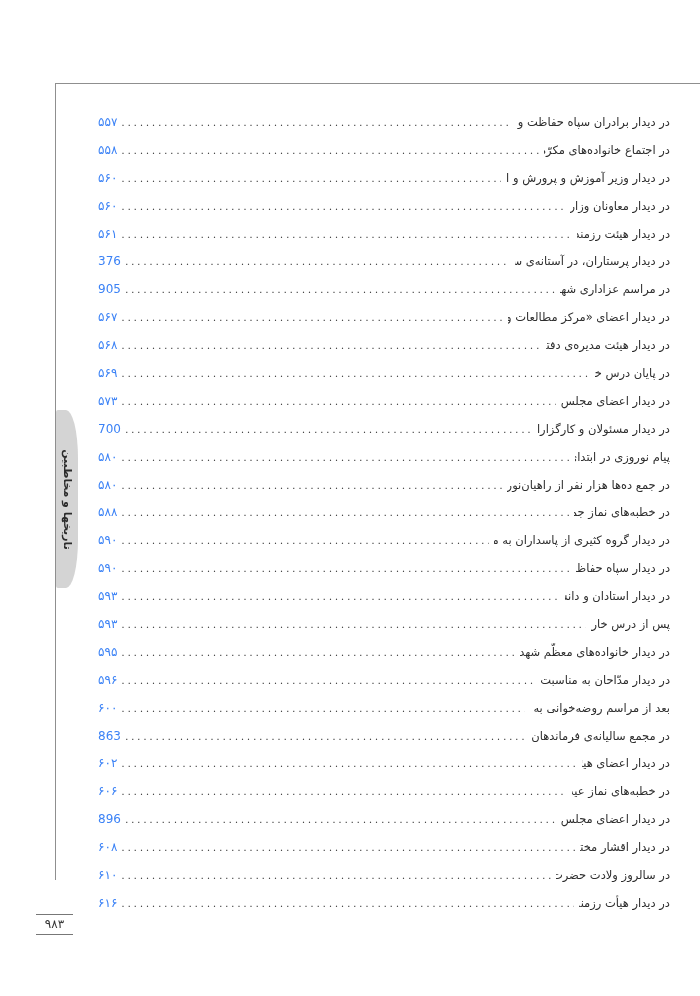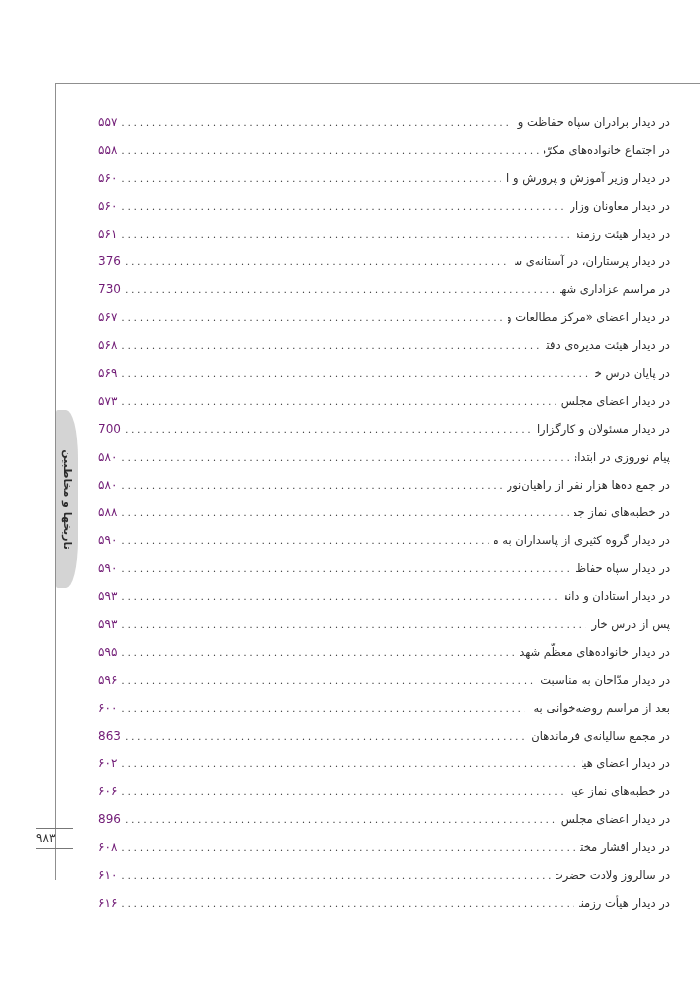--- a/index.html
+++ b/index.html
@@ -33,21 +33,21 @@
     white-space:nowrap;
     font-size:11px;
     font-weight:bold;
     color:#2b2b2b;
     direction:rtl;
     letter-spacing:0.2px;
   }
 
   
   .folio{
-    position:absolute;left:36px;top:828px;width:37px;text-align:left;
+    position:absolute;left:36px;top:914px;width:37px;text-align:center;
   }
   .folio .bar-top{border-top:1.6px solid #777;display:block;width:100%;height:0;}
   .folio .folio-num{
     display:block;font-size:12px;color:#333;padding:2px 0 3px 0;direction:rtl;
   }
   .folio .bar-bottom{border-top:1.8px solid #777;display:block;width:100%;height:0;}
 
   
   .toc{
     position:absolute;top:109px;left:98px;right:30px;
@@ -68,21 +68,21 @@
   .toc-dots{
     flex:1 1 auto;min-width:10px;overflow:hidden;
     direction:ltr;text-align:left;
     color:#4a4a4a;
     font-size:11px;
     letter-spacing:2.6px;
     margin-left:4px;
   }
   .toc-page{
     flex:0 0 auto;
-    color:#701a75;
+    color:#3b82f6;
     font-size:12px;
   }
 </style>
 </head>
 <body>
 
 <div class="page">
 
   <div class="rule-top"></div>
   <div class="rule-left"></div>
@@ -124,21 +124,21 @@
 
   <div class="toc-row">
     <span class="toc-title">در دیدار پرستاران، در آستانه‌ی سالروز میلاد فرخنده‌ی حضرت زینب(س) ۱۳۸۰/۵/۳</span>
     <span class="toc-dots">................................................................................................................................................................</span>
     <span class="toc-page">376</span>
   </div>
 
   <div class="toc-row">
     <span class="toc-title">در مراسم عزاداری شهادت امام هادی(ع) ۱۳۸۰/۶/۳۰</span>
     <span class="toc-dots">................................................................................................................................................................</span>
-    <span class="toc-page">730</span>
+    <span class="toc-page">905</span>
   </div>
 
   <div class="toc-row">
     <span class="toc-title">در دیدار اعضای «مرکز مطالعات و پژوهشهای فرهنگی حوزه‌ی علمیه قم»، ۱۳۸۰/۱۰/۲۲</span>
     <span class="toc-dots">................................................................................................................................................................</span>
     <span class="toc-page">۵۶۷</span>
   </div>
 
   <div class="toc-row">
     <span class="toc-title">در دیدار هیئت مدیره‌ی دفتر تبلیغات اسلامی قم، ۱۳۸۰/۱۰/۲۹</span>

